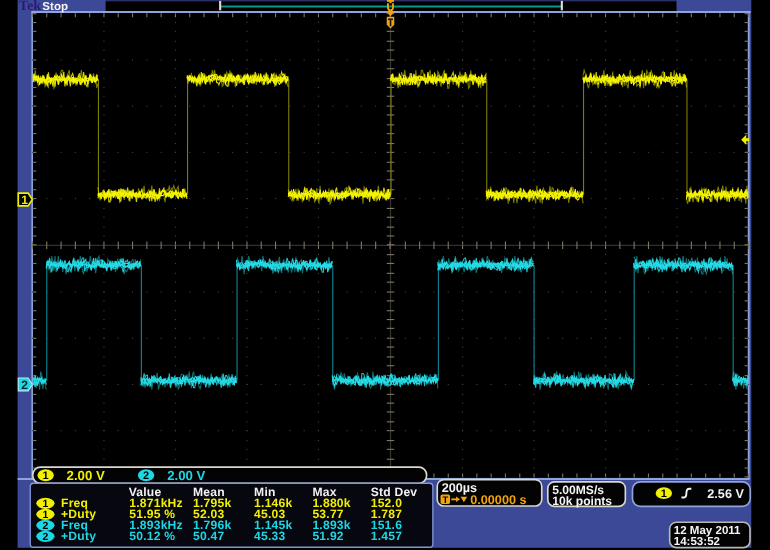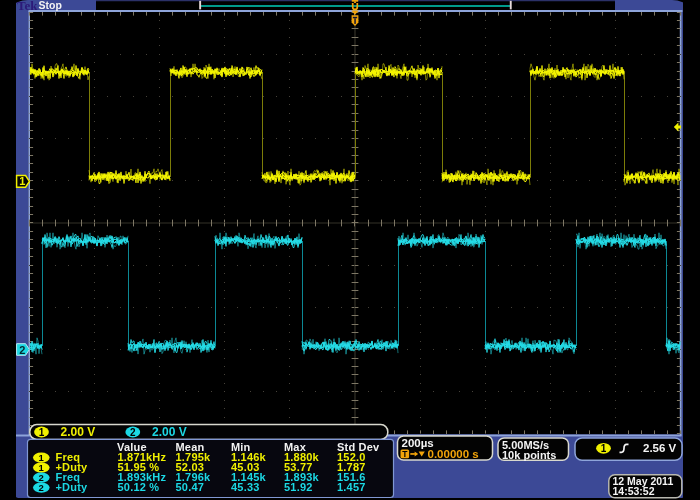--- a/index.html
+++ b/index.html
@@ -1,14 +1,14 @@
 <!DOCTYPE html>
 <html><head><meta charset="utf-8"><style>
 html,body{margin:0;padding:0;background:#000;}
-#scope{position:relative;width:700px;height:500px;background:#000;overflow:hidden;font-family:"Liberation Sans",sans-serif;border-radius:28px;}
+#scope{position:relative;width:700px;height:500px;background:#000;overflow:hidden;font-family:"Liberation Sans",sans-serif;}
 </style></head>
 <body>
 <div id="scope">
 <svg width="700" height="500" viewBox="0 0 700 500" font-family="Liberation Sans, sans-serif">
 
 <rect x="16" y="0" width="667" height="498" fill="#3c4996"></rect>
 <rect x="96" y="0" width="519" height="1.4" fill="#2b3168"></rect>
 
 <rect x="96" y="1.2" width="519" height="8.8" fill="#000000"></rect>
 

